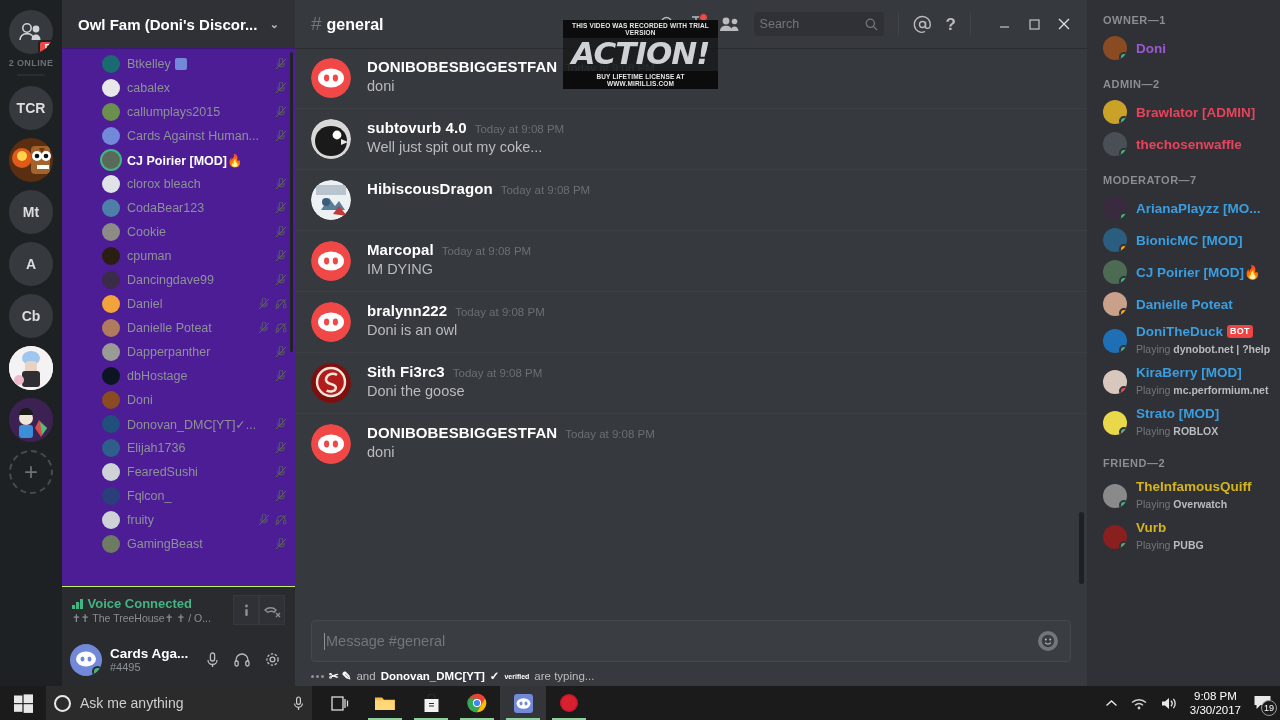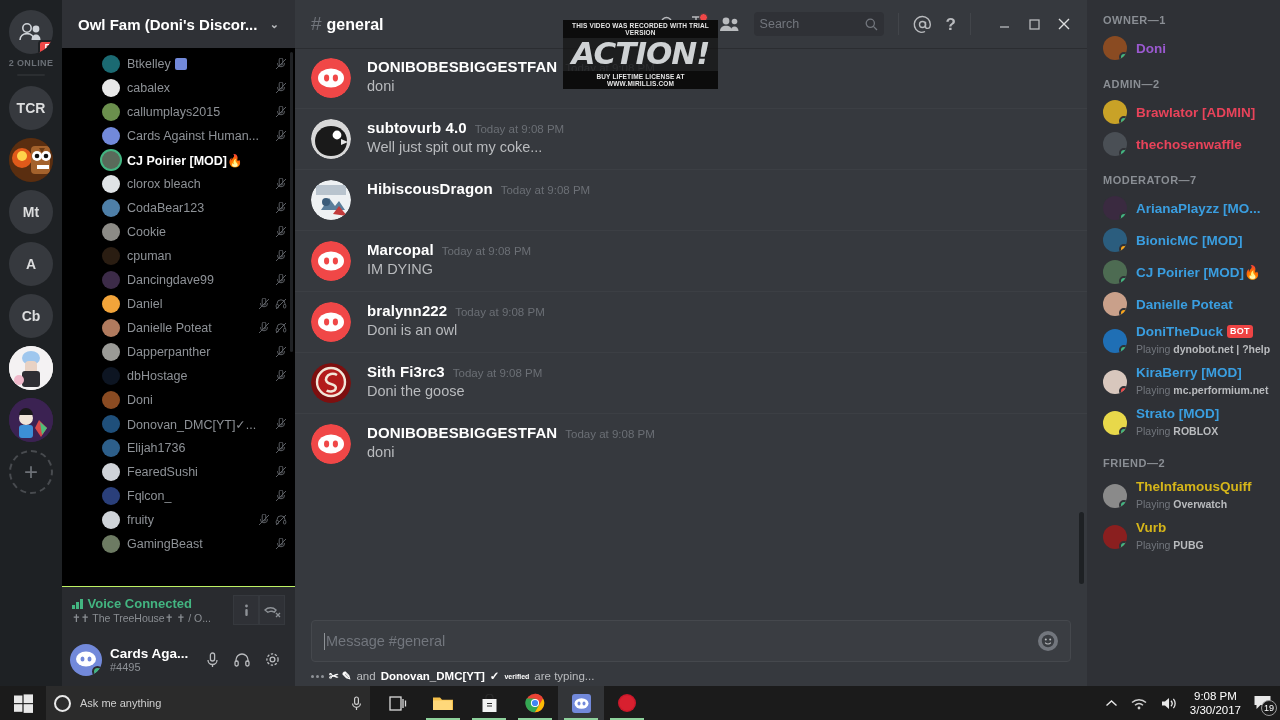--- a/index.html
+++ b/index.html
@@ -19,21 +19,21 @@
   .guild .badge { position:absolute; right:-3px; bottom:-3px; background:#f04747; color:#fff;
                   font-size:10px; font-weight:700; border-radius:4px; padding:1px 4px; line-height:1.1;
                   border:2px solid #1e2124; }
   .online-label { color:#6a6f75; font-size:9px; letter-spacing:.4px; margin:2px 0 6px; font-weight:600;}
   .rail-sep { width:28px; height:2px; background:#2b2e31; border-radius:1px; margin-bottom:10px; }
   .guild.add { border:2px dashed #484b4f; background:transparent; color:#6d7177; font-size:24px;
                font-weight:300; }
   .g-img { width:100%; height:100%; }
 
   
-  .leftpanel { width:233px; flex:0 0 233px; background:#000000; display:flex; flex-direction:column;
+  .leftpanel { width:233px; flex:0 0 233px; background:#4c1d95; display:flex; flex-direction:column;
                position:relative; }
   .guild-header { height:48px; display:flex; align-items:center; justify-content:space-between;
                   padding:0 16px; color:#fff; font-size:15px; font-weight:700;
                   box-shadow:0 1px 0 rgba(0,0,0,.18); background:#2f3136; }
   .guild-header .chev { color:#b9bbbe; font-size:11px; margin-left:6px; }
   .vm-list { flex:1; overflow:hidden; padding-top:4px; position:relative; }
   .vm-row { height:24px; display:flex; align-items:center; padding:0 8px 0 40px; gap:7px; position:relative; }
   .vm-av { width:18px; height:18px; border-radius:50%; flex:0 0 18px; overflow:hidden; }
   .vm-name { font-size:12.5px; color:#8e9297; white-space:nowrap; overflow:hidden; text-overflow:ellipsis; flex:1; }
   .vm-row.speaking .vm-name { color:#fff; font-weight:700; }
@@ -135,22 +135,22 @@
                pointer-events:none; }
   .wm-top, .wm-bot { background:#0c0c0c; color:#e6e6e6; font-size:6.5px; font-weight:700;
                      letter-spacing:.15px; padding:2px 0; font-family:"Liberation Sans", sans-serif; }
   .wm-mid { background:rgba(20,20,20,.72); color:#cfd2d4; font-size:31px; font-weight:800;
             letter-spacing:-1px; line-height:.95; padding:1px 0 3px;
             font-family:"DejaVu Sans", sans-serif; font-style:italic; }
 
   
   .taskbar { height:34px; background:#1b1b1b; display:flex; align-items:center; flex:0 0 34px; }
   .start { width:46px; height:34px; display:flex; align-items:center; justify-content:center; }
-  .cortana { width:324px; height:34px; background:#2b2b2b; display:flex; align-items:center;
-             gap:9px; padding:0 8px; color:#cfcfcf; font-size:11px; }
+  .cortana { width:266px; height:34px; background:#2b2b2b; display:flex; align-items:center;
+             gap:9px; padding:0 8px; color:#cfcfcf; font-size:14px; }
   .cortana .ring { width:17px; height:17px; border-radius:50%; border:2px solid #e9e9e9; flex:0 0 17px; }
   .cortana .mic { margin-left:auto; }
   .tb-icons { display:flex; align-items:center; gap:0; margin-left:4px; }
   .tb-btn { width:46px; height:34px; display:flex; align-items:center; justify-content:center; position:relative; }
   .tb-btn.active { background:#333538; }
   .tb-btn.active::after, .tb-btn.run::after { content:""; position:absolute; bottom:0; left:6px; right:6px;
             height:2px; background:#8ed19c; }
   .tray { margin-left:auto; display:flex; align-items:center; gap:12px; padding-right:8px; color:#e8e8e8; }
   .clock { text-align:center; font-size:11.5px; line-height:1.25; color:#fff; }
   .tray-badge { position:relative; }

